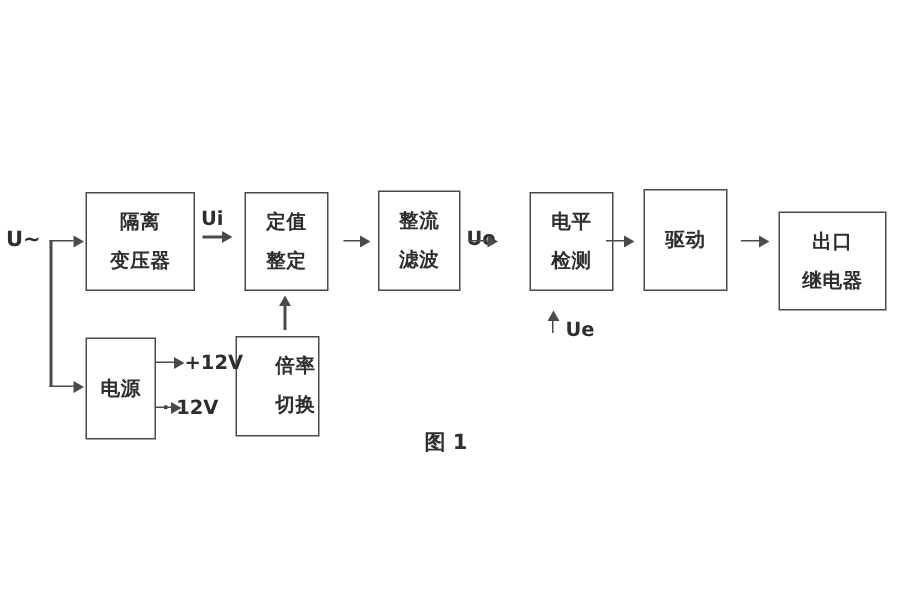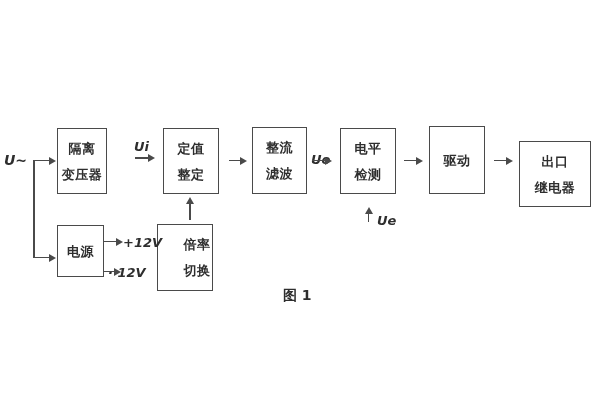--- a/index.html
+++ b/index.html
@@ -31,21 +31,20 @@
     line-height: 1;
     letter-spacing: 0.5px;
     white-space: nowrap;
   }
   .lbl {
     position: absolute;
     font-size: 13px;
     font-weight: 700;
     line-height: 1.1;
     white-space: nowrap;
-    font-style: italic;
   }
   .lbl-lg { font-size: 14px; }
   .caption {
     position: absolute;
     font-size: 14px;
     font-weight: 700;
     line-height: 1.1;
     white-space: nowrap;
   }
   .hline {
@@ -73,50 +72,50 @@
     border-bottom: 7px solid var(--line, #4a4a4a);
   }
 </style>
 </head>
 <body>
 
 <div class="canvas" style="--line: #4a4a4a; --text: #2e2e2e; --bg: #ffffff;">
 
   <div class="lbl lbl-lg" style="left:4px; top:153px;">U~</div>
 
-  <div class="block" style="left:57px; top:128px; width:50px; height:66px;">
+  <div class="block" style="left:57px; top:128px; width:73px; height:66px;">
     <span>隔离</span>
     <span>变压器</span>
   </div>
 
   <div class="block" style="left:163px; top:128px; width:56px; height:66px;text-align:center;">
     <span>定值</span>
     <span>整定</span>
   </div>
 
   <div class="block" style="left:252px; top:127px; width:55px; height:67px;">
     <span>整流</span>
     <span>滤波</span>
   </div>
 
-  <div class="block" style="left:340px; top:128px; width:56px; height:66px;">
+  <div class="block" style="left:353px; top:128px; width:56px; height:66px;">
     <span>电平</span>
     <span>检测</span>
   </div>
 
   <div class="block" style="left:429px; top:126px; width:56px; height:68px;text-align:right;">
     <span>驱动</span>
   </div>
 
   <div class="block" style="left:519px; top:128px; width:72px; height:66px;margin-top:13px;">
     <span>出口</span>
     <span>继电器</span>
   </div>
 
-  <div class="block" style="left:57px; top:225px; width:47px; height:52px;">
+  <div class="block" style="left:57px; top:225px; width:47px; height:68px;">
     <span>电源</span>
   </div>
 
   <div class="block" style="left:157px; top:224px; width:56px; height:67px;padding-left:24px;">
     <span>倍率</span>
     <span>切换</span>
   </div>
 
 
   <div class="lbl" style="left:134px; top:140px;">Ui</div>

